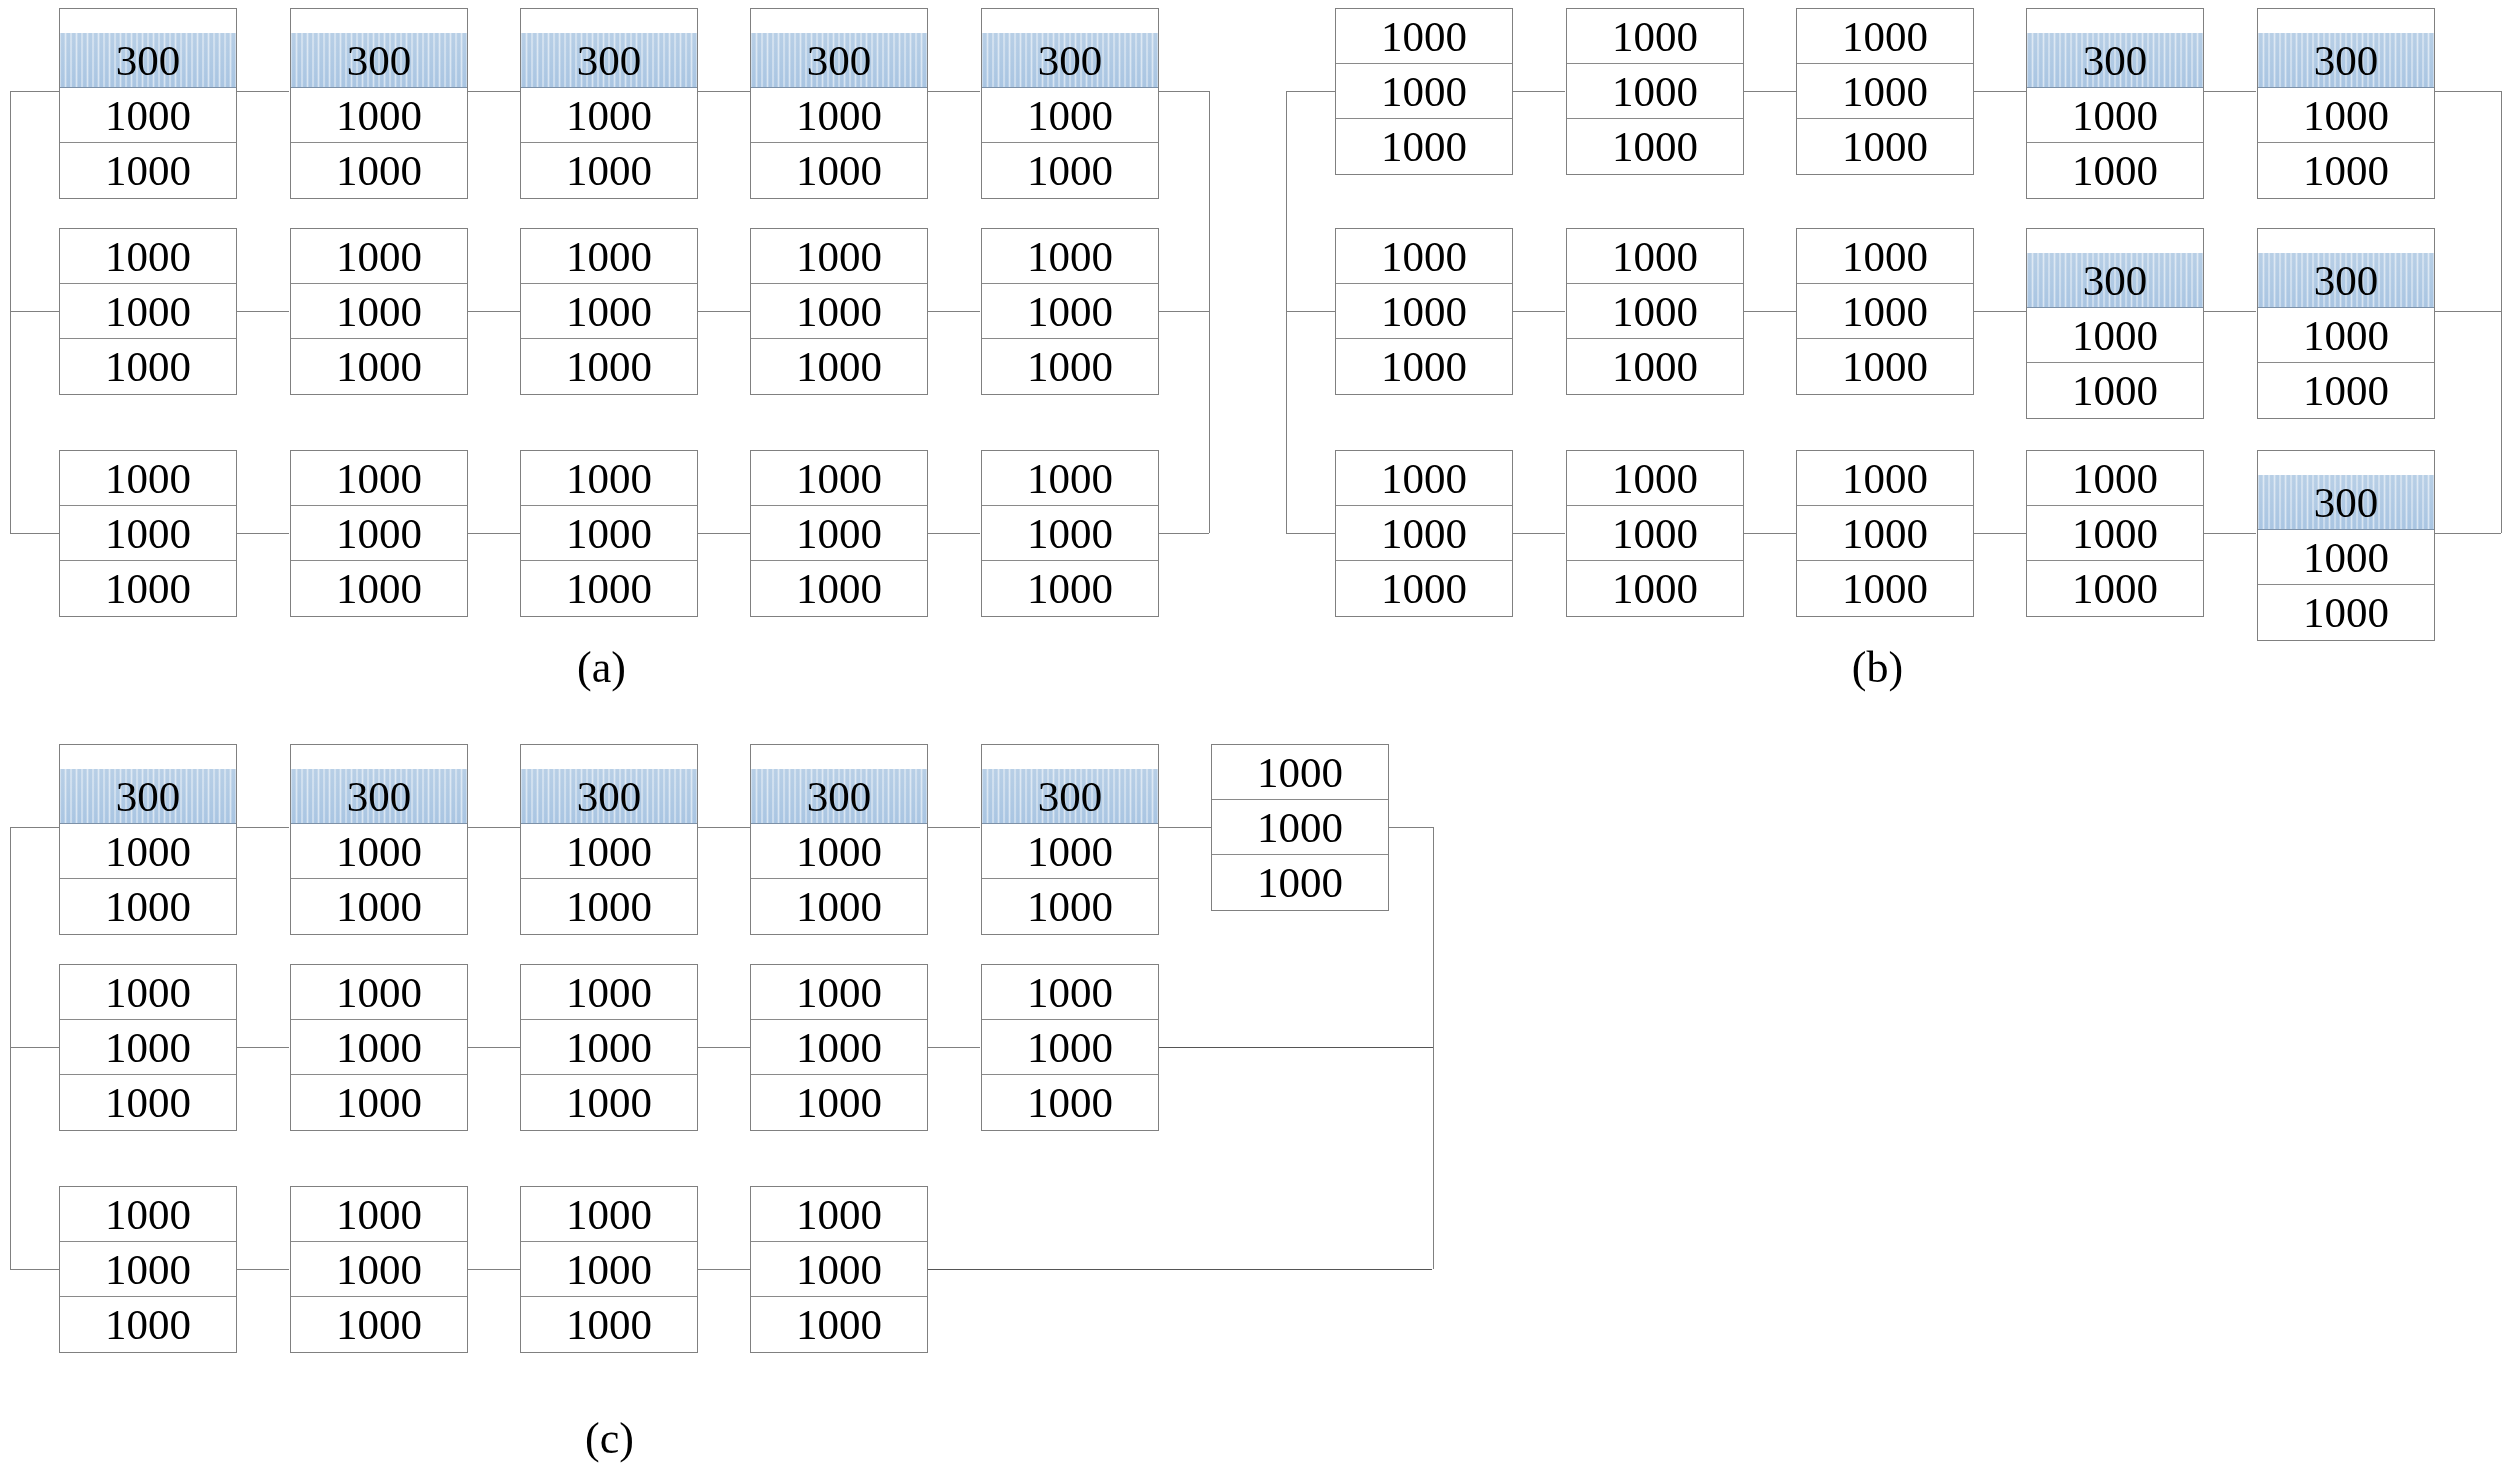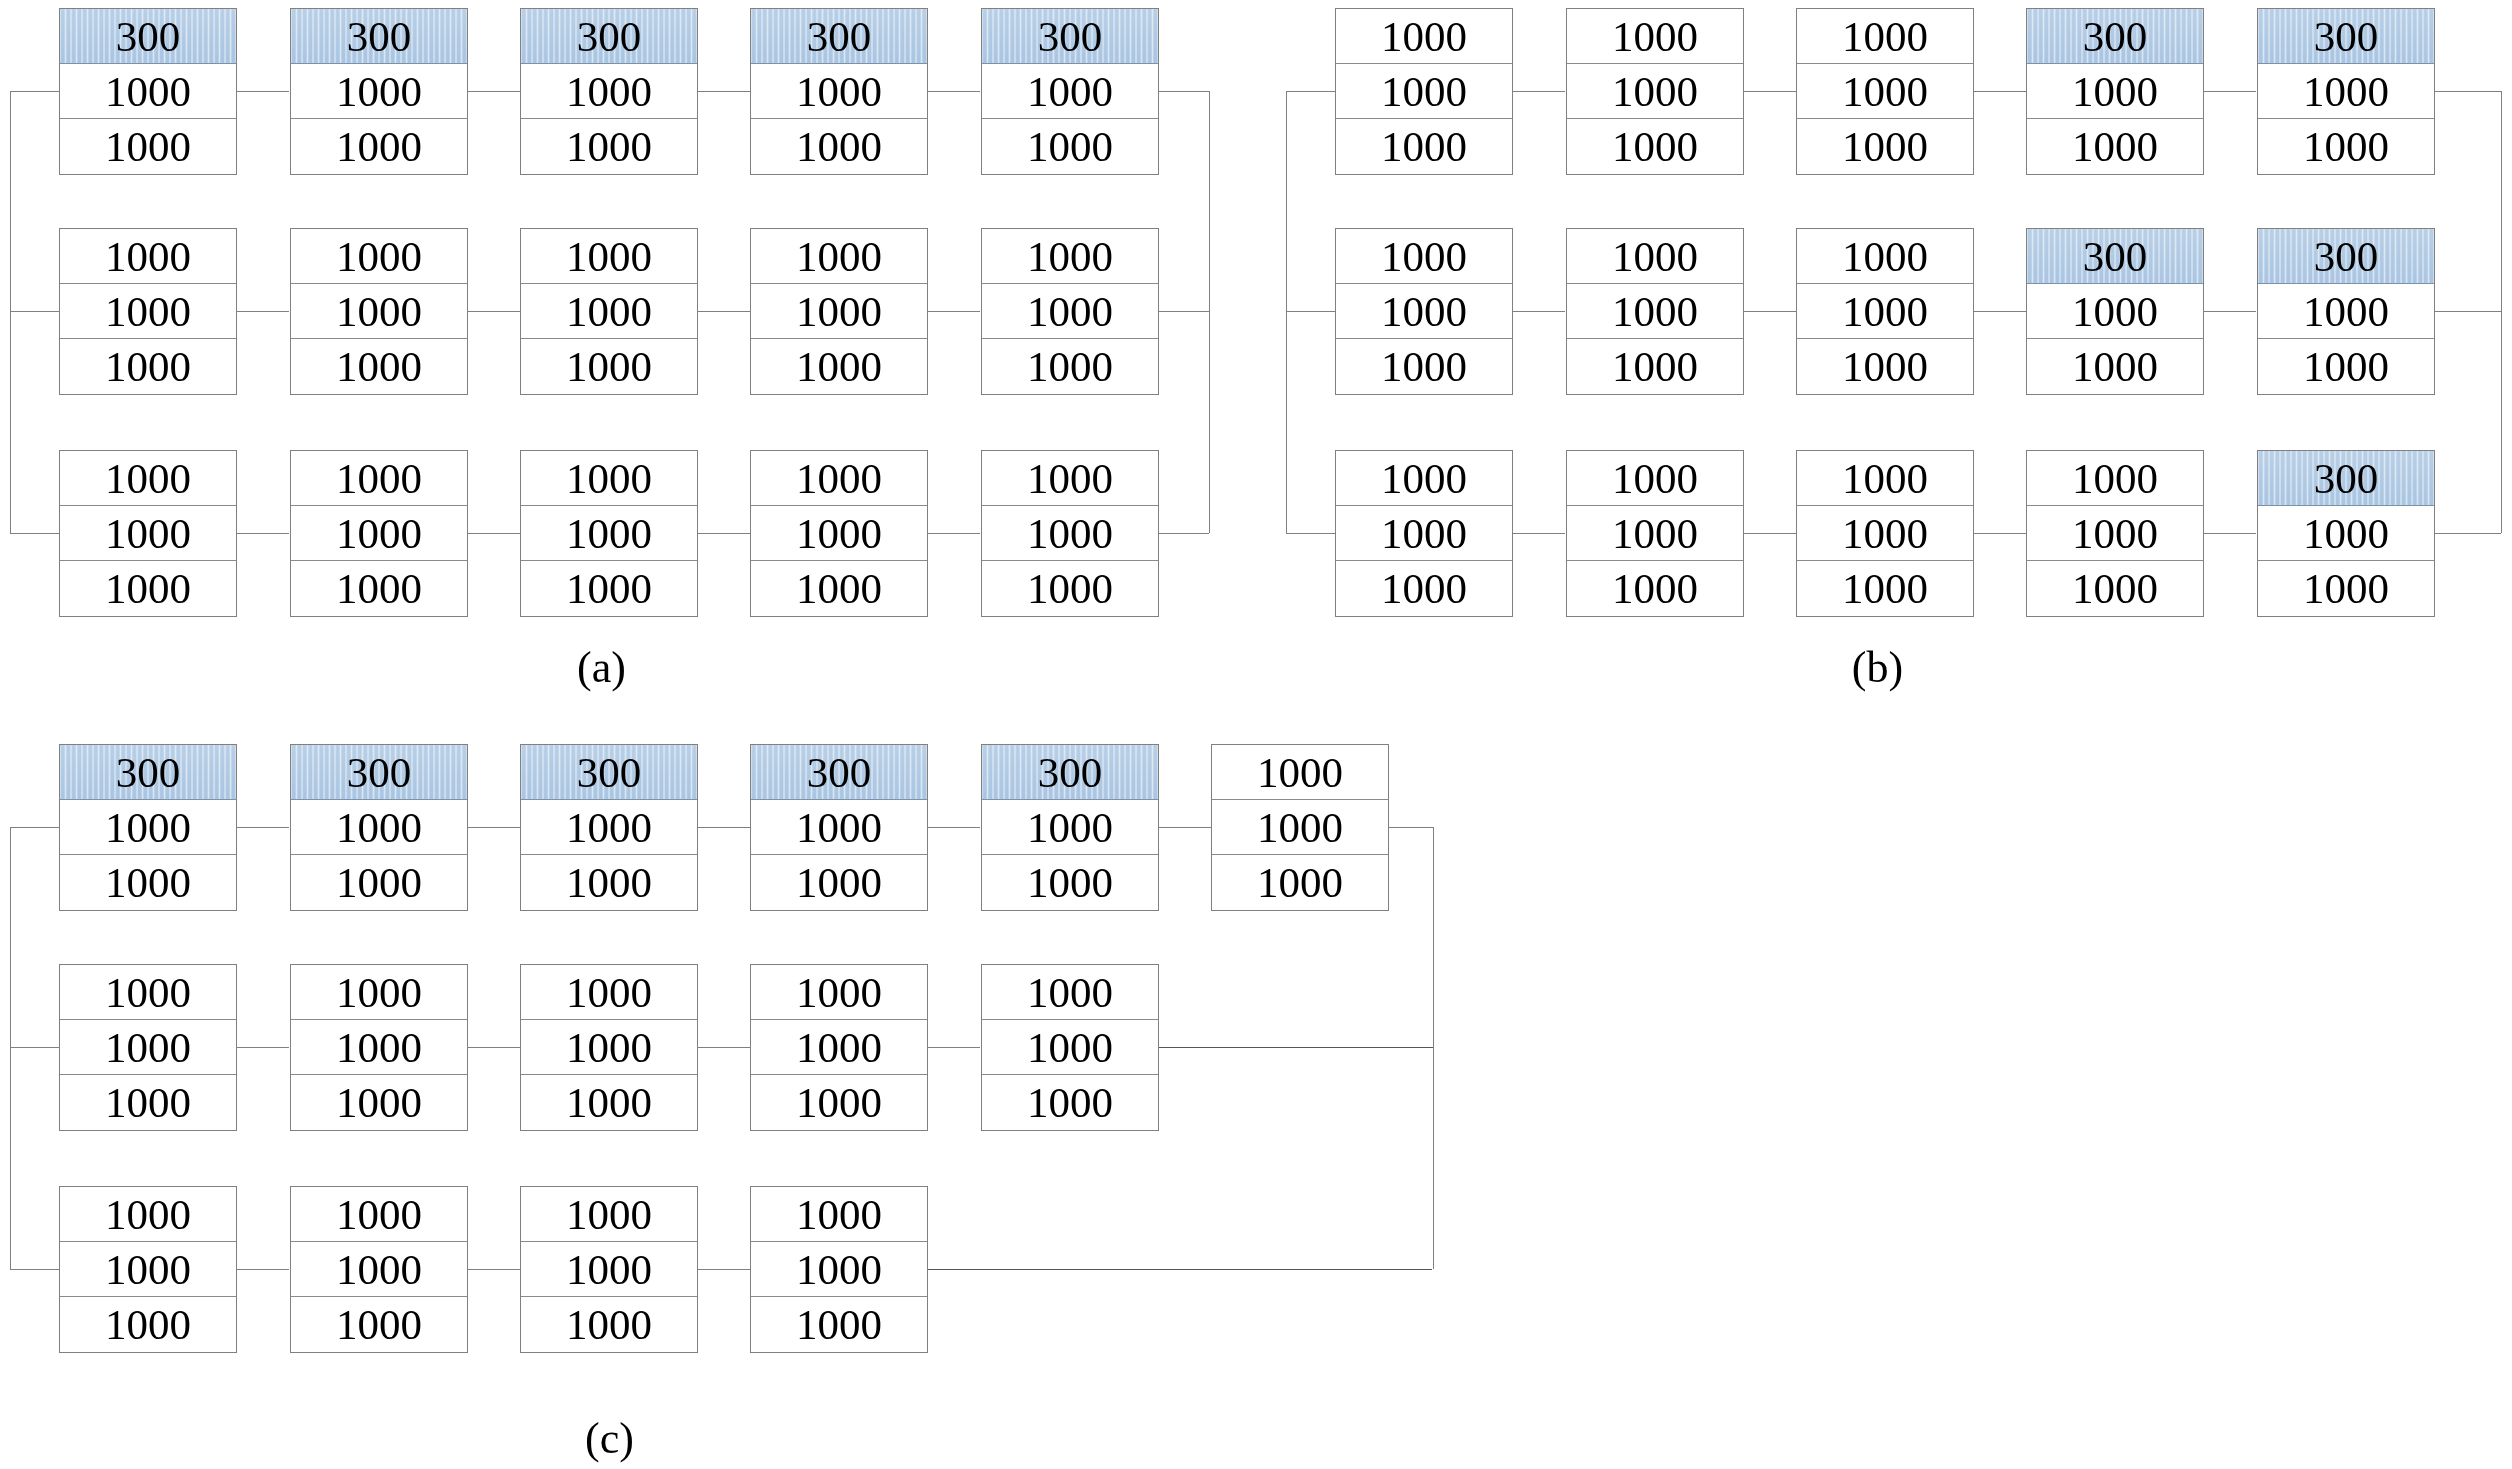--- a/index.html
+++ b/index.html
@@ -42,20 +42,21 @@
   .cell:last-child{border-bottom:none;}
   .cell.hl{
     background:
       repeating-linear-gradient(90deg,
         rgba(255,255,255,0.55) 0px,
         rgba(255,255,255,0.00) 1.6px,
         rgba(255,255,255,0.00) 4px,
         rgba(255,255,255,0.55) 5.5px),
       linear-gradient(#b8cfe6,#a9c5e2);
     border-bottom:1.6px solid #7d91a8;
+    margin-top:24px;
   }
 
   
   .wire-h{
     position:absolute;
     height:0;
     border-top:1.6px solid #808080;
   }
   .wire-v{
     position:absolute;

